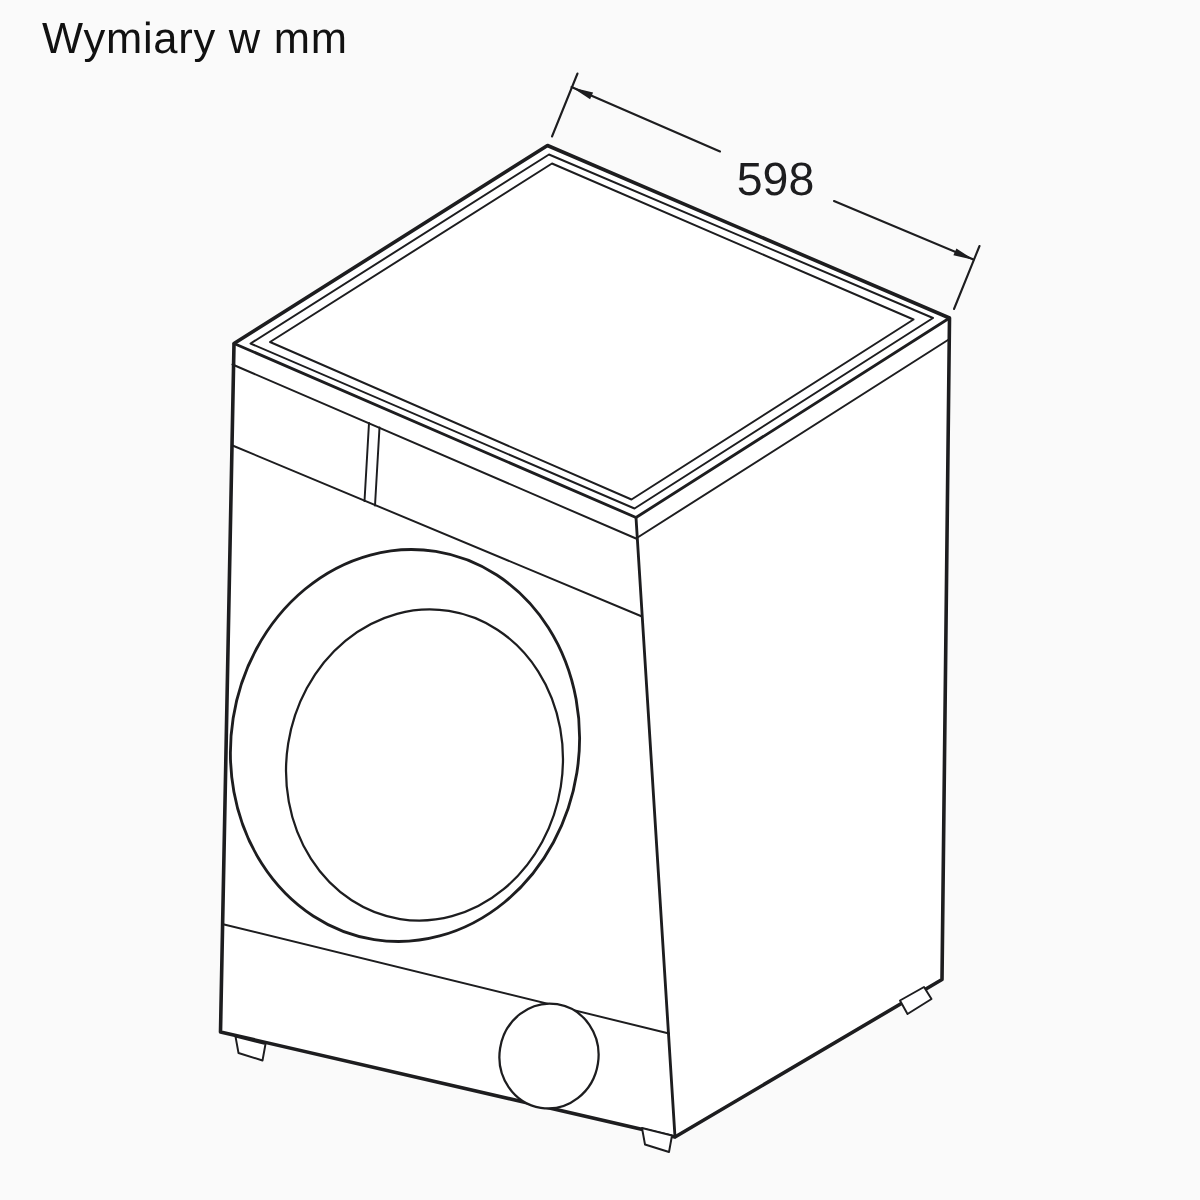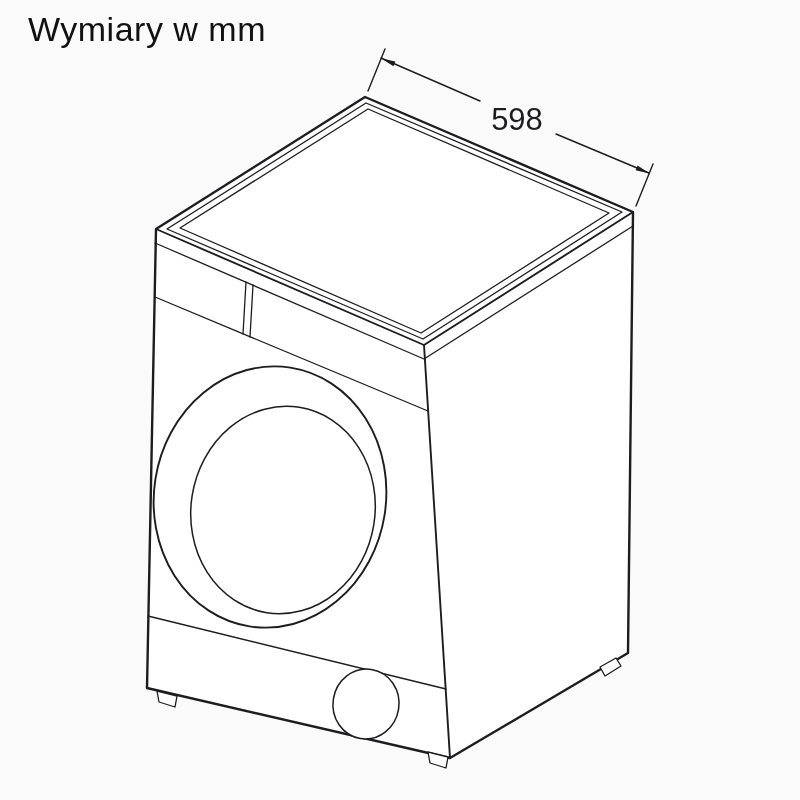--- a/index.html
+++ b/index.html
@@ -9,21 +9,21 @@
       height: 800px;
       position: relative;
       overflow: hidden;
       background: #fafafa;
       font-family: "Liberation Sans", sans-serif;
     }
     .page-title {
       position: absolute;
       left: 28px;
       top: 10px;
-      font-size: 34px;
+      font-size: 29px;
       font-weight: 400;
       color: #111111;
       letter-spacing: 0.5px;
       z-index: 2;
     }
     svg.drawing {
       position: absolute;
       inset: 0;
       width: 800px;
       height: 800px;

